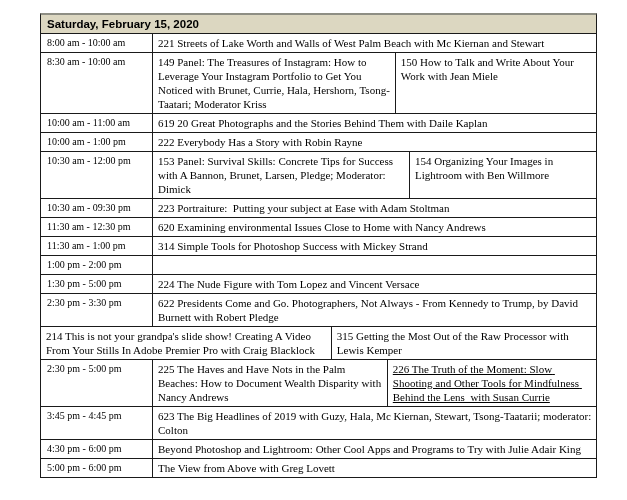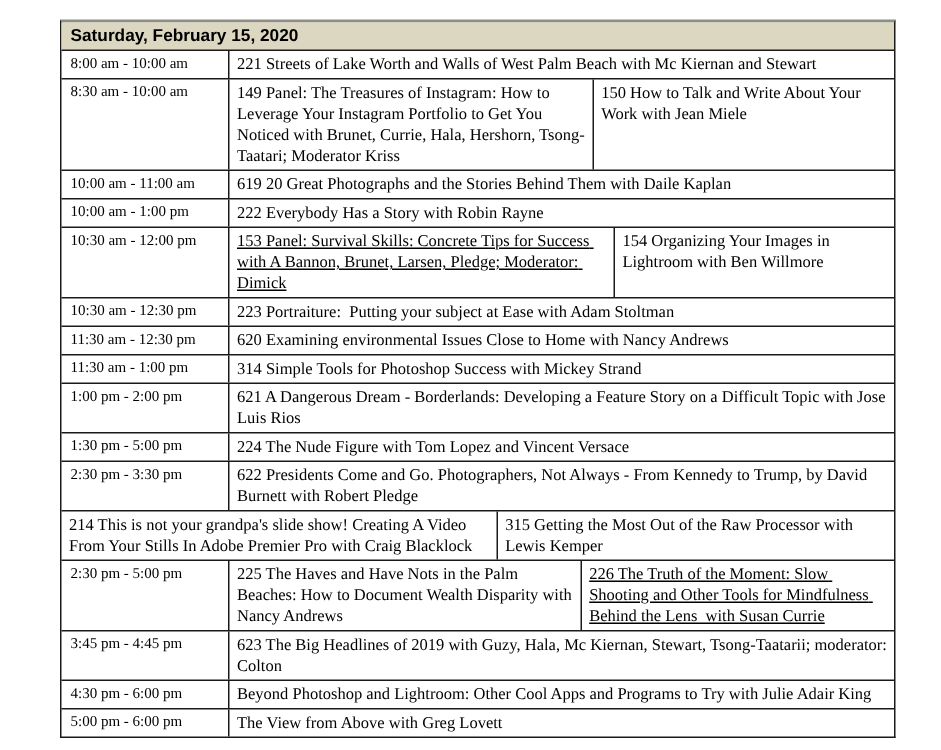--- a/index.html
+++ b/index.html
@@ -112,27 +112,27 @@
   <div class="row">
     <div class="time">10:00 am - 1:00 pm</div>
     <div class="events">
             <div class="event">222 Everybody Has a Story with Robin Rayne</div>
           </div>
   </div>
 
   <div class="row">
     <div class="time">10:30 am - 12:00 pm</div>
     <div class="events">
-            <div class="event has-divider" style="flex: 0 0 58%; text-decoration: underline;">153 Panel: Survival Skills: Concrete Tips for Success with A Bannon, Brunet, Larsen, Pledge; Moderator: Dimick</div>
+            <div class="event has-divider" style="flex: 0 0 58%;">153 Panel: Survival Skills: Concrete Tips for Success with A Bannon, Brunet, Larsen, Pledge; Moderator: Dimick</div>
             <div class="event" style="flex: 1 1 auto;">154 Organizing Your Images in Lightroom with Ben Willmore</div>
           </div>
   </div>
 
   <div class="row">
-    <div class="time">10:30 am - 12:30 pm</div>
+    <div class="time">10:30 am - 09:30 pm</div>
     <div class="events">
             <div class="event">223 Portraiture:  Putting your subject at Ease with Adam Stoltman</div>
           </div>
   </div>
 
   <div class="row">
     <div class="time">11:30 am - 12:30 pm</div>
     <div class="events">
             <div class="event">620 Examining environmental Issues Close to Home with Nancy Andrews</div>
           </div>
@@ -140,23 +140,20 @@
 
   <div class="row">
     <div class="time">11:30 am - 1:00 pm</div>
     <div class="events">
             <div class="event">314 Simple Tools for Photoshop Success with Mickey Strand</div>
           </div>
   </div>
 
   <div class="row">
     <div class="time">1:00 pm - 2:00 pm</div>
-    <div class="events">
-            <div class="event">621 A Dangerous Dream - Borderlands: Developing a Feature Story on a Difficult Topic with Jose Luis Rios</div>
-          </div>
   </div>
 
   <div class="row">
     <div class="time">1:30 pm - 5:00 pm</div>
     <div class="events">
             <div class="event">224 The Nude Figure with Tom Lopez and Vincent Versace</div>
           </div>
   </div>
 
   <div class="row">

